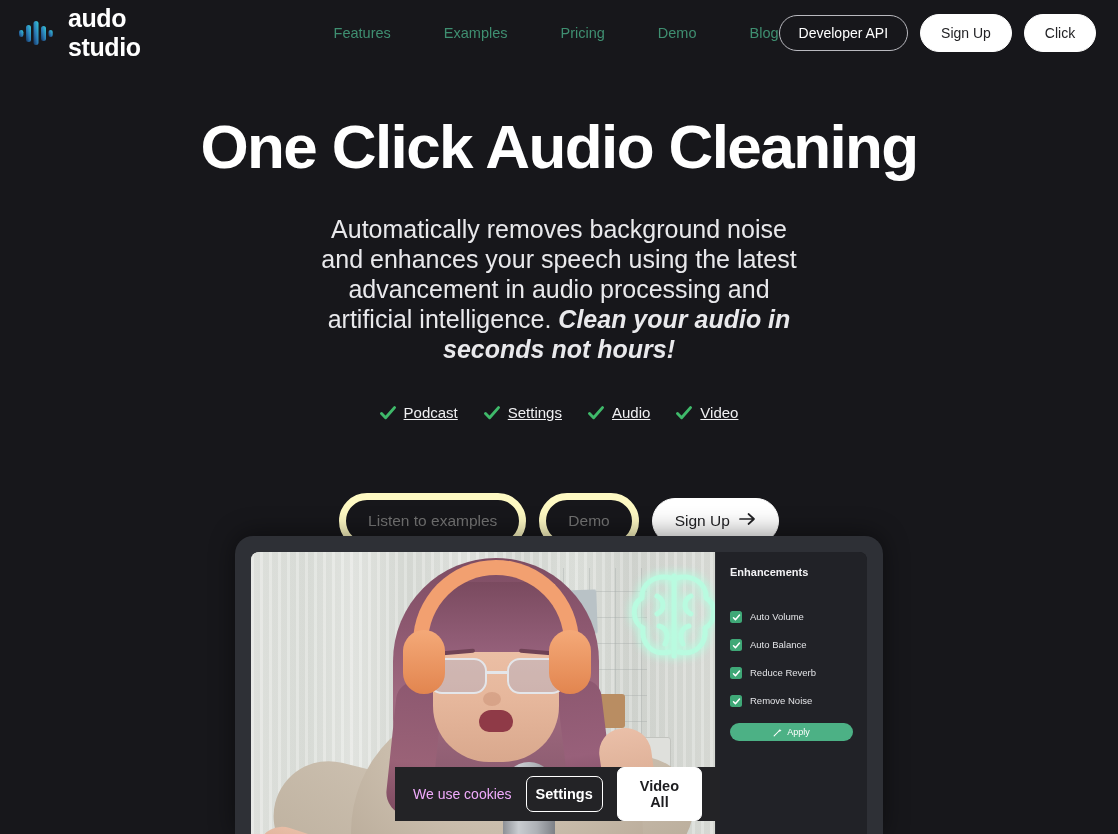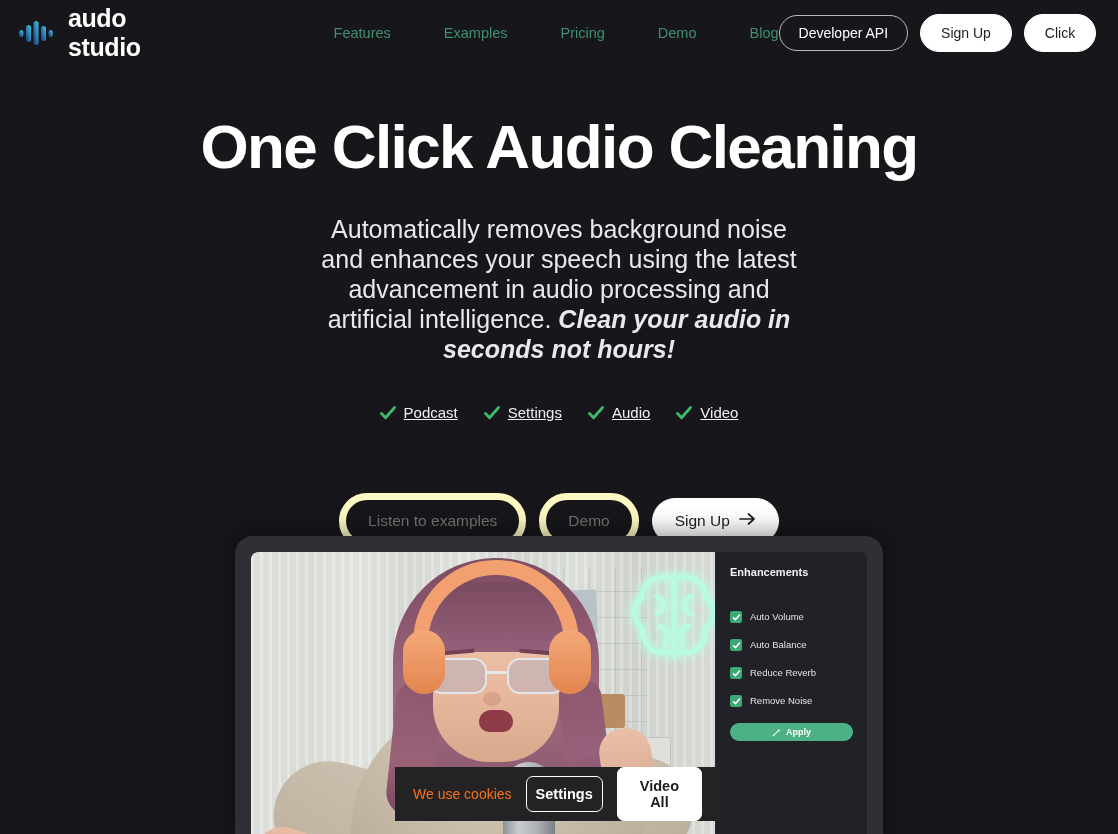--- a/index.html
+++ b/index.html
@@ -411,21 +411,21 @@
 
   .apply-btn {
     margin-top: 12px;
     width: 100%;
     height: 18px;
     background: #4cb185;
     border: none;
     border-radius: 9px;
     color: #ffffff;
     font-size: 9px;
-    font-weight: 700;
+    font-weight: 400;
     display: flex;
     align-items: center;
     justify-content: center;
     gap: 5px;
     cursor: pointer;
     font-family: "Liberation Sans", sans-serif;
   }
   .apply-btn svg { width: 9px; height: 9px; display: block; }
 
   
@@ -435,21 +435,21 @@
     top: 767px;
     width: 325px;
     height: 54px;
     background: #232326;
     display: flex;
     align-items: center;
     gap: 14px;
     padding: 0 18px;
     z-index: 60;
   }
-  .cookie-text { font-size: 14px; color: #f97316; white-space: nowrap; }
+  .cookie-text { font-size: 14px; color: #f0abfc; white-space: nowrap; }
   .btn-cookie-outline {
     background: transparent;
     border: 1px solid #ffffff;
     color: #ffffff;
     border-radius: 7px;
     padding: 9px 9px;
     font-size: 14.5px;
     font-weight: 700;
   }
   .btn-cookie-white {

